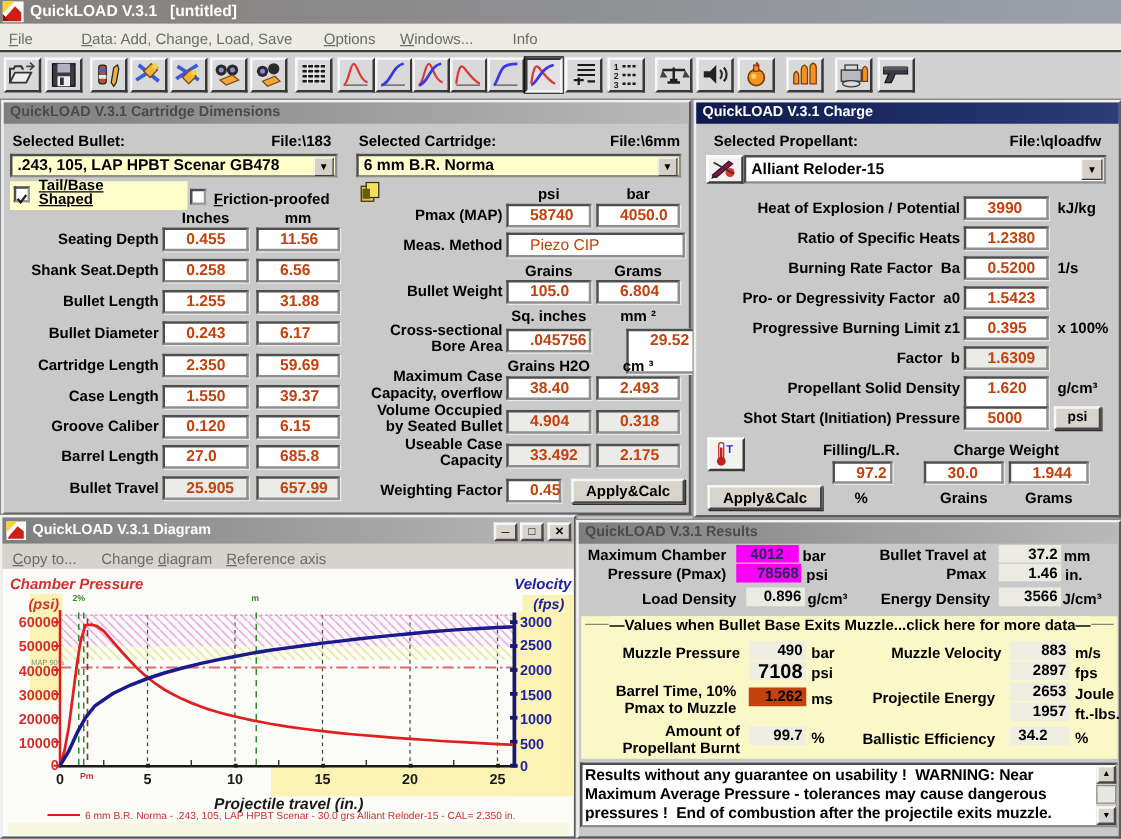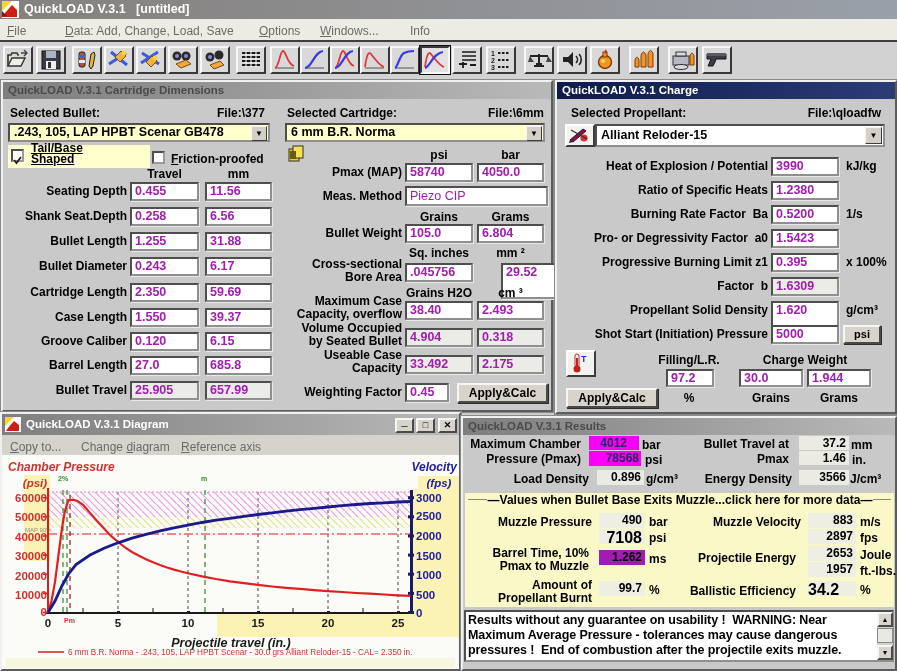--- a/index.html
+++ b/index.html
@@ -1,20 +1,20 @@
 <!DOCTYPE html>
 <html><head><meta charset="utf-8">
 <style>
 *{margin:0;padding:0;box-sizing:border-box;font-family:"Liberation Sans",sans-serif}
 body{width:897px;height:671px;position:relative;overflow:hidden;background:#c9c9c9}
 .a{position:absolute}
 .lbl{position:absolute;font-weight:bold;font-size:12px;color:#000000;white-space:nowrap}
 .lblr{position:absolute;font-weight:bold;font-size:12px;color:#000;white-space:nowrap;text-align:right}
 .lblc{position:absolute;font-weight:bold;font-size:12px;color:#000;white-space:nowrap;text-align:center}
-.fld{position:absolute;background:#fff;border:2px solid;border-color:#4e4e4e #8f8f8f #8f8f8f #4e4e4e;box-shadow:1px 1px 0 #e9e9e9;font-weight:bold;font-size:12.5px;color:#a21caf;padding:0 0 0 3px;line-height:15px}
+.fld{position:absolute;background:#fff;border:2px solid;border-color:#4e4e4e #8f8f8f #8f8f8f #4e4e4e;box-shadow:1px 1px 0 #e9e9e9;font-weight:bold;font-size:12.5px;color:#c2410c;padding:0 0 0 17px;line-height:15px}
 .ro{background:#ebebe7}
 .btn{position:absolute;background:#d8d4cc;border:2px solid;border-color:#f6f6f2 #4a4a4a #4a4a4a #f6f6f2;box-shadow:1px 1px 0 #2e2e2e;font-weight:bold;font-size:12px;color:#000;text-align:center}
 .tb{position:absolute;height:17px;font-weight:bold;font-size:11.5px;padding:1.5px 0 0 5px;white-space:nowrap}
 .tbgray{background:linear-gradient(90deg,#7e7e7e,#b9b9b9);color:#4a4a4a}
 .tbblue{background:linear-gradient(90deg,#0e1a4e,#2c3c77);color:#fff}
 .panel{position:absolute;background:#c9c9c9;border:2px solid;border-color:#f0f0f0 #5c5c5c #5c5c5c #f0f0f0;box-shadow:0 0 0 1px #8a8a8a}
 .combo{position:absolute;background:#ffffcc;border:2px solid;border-color:#4e4e4e #8f8f8f #8f8f8f #4e4e4e;font-weight:bold;font-size:12.5px;padding:0 0 0 4px;line-height:14px}
 .carr{position:absolute;top:1px;background:#d4d0c8;border:1px solid;border-color:#f4f4f0 #3c3c3c #3c3c3c #f4f4f0;text-align:center;font-size:8px;color:#000;line-height:11px}
 .tbtn{position:absolute;top:46px;width:30px;height:28px;background:#d9d9d9;border:2px solid;border-color:#f7f7f7 #383838 #383838 #f7f7f7}
 .chk{position:absolute;width:13px;height:13px;background:#fff;border:2px solid;border-color:#4e4e4e #9b9b9b #9b9b9b #4e4e4e}
@@ -159,30 +159,30 @@
       <path d="M20 8 C20 6 22 5 22 5 C22 5 24 6 24 8 L24 17 L20 17 Z" fill="#f59422" stroke="#7a3c08"></path>
     </svg></div>
 <div class="tbtn" style="left:702px"><svg width="26" height="24" viewBox="0 0 26 24">
       <path d="M3 6 L22 6 L22 11 L12 11 L11 14 L9 18 L4 18 L7 11 L3 11 Z" fill="#3c3c44" stroke="#15151a"></path>
       <rect x="3" y="5" width="19" height="3" fill="#5a5a64"></rect>
     </svg></div>
 
 <div class="panel" style="left:1px;top:80px;width:552px;height:332px"></div>
 <div class="tb tbgray" style="left:3px;top:82px;width:548px">QuickLOAD V.3.1 Cartridge Dimensions</div>
 <div class="lbl" style="left:10px;top:106px">Selected Bullet:</div>
-<div class="lblr" style="left:140px;top:106px;width:125px">File:\377</div>
+<div class="lblr" style="left:140px;top:106px;width:125px">File:\183</div>
 <div class="combo" style="left:8px;top:123px;width:262px;height:19px">.243, 105, LAP HPBT Scenar GB478<span class="carr" style="right:1px;width:16px;height:15px;line-height:13px">▼</span></div>
 <div class="a" style="left:8px;top:145px;width:142px;height:23px;background:#ffffcc"></div>
 <div class="chk" style="left:11px;top:149px"><svg width="9" height="9" viewBox="0 0 9 9">
       <path d="M1 4 L3.5 7 L8 1" fill="none" stroke="#222" stroke-width="1.8"></path>
     </svg></div>
 <div class="lbl" style="left:31px;top:143px;line-height:11px;text-decoration:underline">Tail/Base<br>Shaped</div>
 <div class="chk" style="left:152px;top:151px"></div>
 <div class="lbl" style="left:171px;top:152px"><u>F</u>riction-proofed</div>
-<div class="lblc" style="left:130px;top:167px;width:69px">Travel</div>
+<div class="lblc" style="left:130px;top:167px;width:69px">Inches</div>
 <div class="lblc" style="left:205px;top:167px;width:67px">mm</div>
 <div class="lblr" style="left:0;top:184px;width:127px">Seating Depth</div>
 <div class="fld" style="left:130px;top:182px;width:69px;height:19px">0.455</div>
 <div class="fld" style="left:205px;top:182px;width:67px;height:19px">11.56</div>
 <div class="lblr" style="left:0;top:209px;width:127px">Shank Seat.Depth</div>
 <div class="fld" style="left:130px;top:207px;width:69px;height:19px">0.258</div>
 <div class="fld" style="left:205px;top:207px;width:67px;height:19px">6.56</div>
 <div class="lblr" style="left:0;top:234px;width:127px">Bullet Length</div>
 <div class="fld" style="left:130px;top:232px;width:69px;height:19px">1.255</div>
 <div class="fld" style="left:205px;top:232px;width:67px;height:19px">31.88</div>
@@ -427,32 +427,32 @@
 <div class="lbl" style="left:649px;top:515px">bar</div>
 <div class="a lblr" style="left:599px;top:529px;width:46px;height:15px;background:#eeeee2;font-size:16px;padding-right:3px">7108</div>
 <div class="lbl" style="left:649px;top:531px">psi</div>
 <div class="lblr" style="left:681px;top:515px;width:120px">Muzzle Velocity</div>
 <div class="a lblr" style="left:808px;top:513px;width:48px;height:15px;background:#eeeee2;font-size:12px;padding-right:3px">883</div>
 <div class="lbl" style="left:860px;top:515px">m/s</div>
 <div class="a lblr" style="left:808px;top:529px;width:48px;height:15px;background:#eeeee2;font-size:12px;padding-right:3px">2897</div>
 <div class="lbl" style="left:860px;top:531px">fps</div>
 <div class="lblr" style="left:469px;top:546px;width:120px">Barrel Time, 10%</div>
 <div class="lblr" style="left:469px;top:559px;width:120px">Pmax to Muzzle</div>
-<div class="a lblr" style="left:599px;top:550px;width:46px;height:15px;background:#a21caf;font-size:12px;padding-right:3px">1.262</div>
+<div class="a lblr" style="left:599px;top:550px;width:46px;height:15px;background:#c2410c;font-size:12px;padding-right:3px">1.262</div>
 <div class="lbl" style="left:649px;top:552px">ms</div>
 <div class="lblr" style="left:676px;top:551px;width:120px">Projectile Energy</div>
 <div class="a lblr" style="left:808px;top:546px;width:48px;height:15px;background:#eeeee2;font-size:12px;padding-right:3px">2653</div>
 <div class="lbl" style="left:860px;top:548px">Joule</div>
 <div class="a lblr" style="left:808px;top:562px;width:48px;height:15px;background:#eeeee2;font-size:12px;padding-right:3px">1957</div>
 <div class="lbl" style="left:860px;top:564px">ft.-lbs.</div>
 <div class="lblr" style="left:472px;top:578px;width:120px">Amount of</div>
 <div class="lblr" style="left:472px;top:591px;width:120px">Propellant Burnt</div>
 <div class="a lblr" style="left:599px;top:581px;width:46px;height:15px;background:#eeeee2;font-size:12px;padding-right:3px">99.7</div>
 <div class="lbl" style="left:649px;top:583px">%</div>
 <div class="lblr" style="left:676px;top:584px;width:120px">Ballistic Efficiency</div>
-<div class="a lblr" style="left:808px;top:581px;width:48px;height:15px;background:#eeeee2;font-size:16px;padding-right:18px">34.2</div>
+<div class="a lblr" style="left:808px;top:581px;width:48px;height:15px;background:#eeeee2;font-size:12px;padding-right:18px">34.2</div>
 <div class="lbl" style="left:860px;top:583px">%</div>
 <div class="a" style="left:464px;top:610px;width:430px;height:52px;background:#fff;border:2px solid;border-color:#4e4e4e #8f8f8f #8f8f8f #4e4e4e"></div>
 <div class="a" style="left:468px;top:613px;width:408px;font-weight:bold;font-size:12.5px;line-height:14.8px;letter-spacing:-0.1px">Results without any guarantee on usability !&nbsp; WARNING: Near Maximum Average Pressure - tolerances may cause dangerous pressures !&nbsp; End of combustion after the projectile exits muzzle.</div>
 <div class="a" style="left:877px;top:612px;width:16px;height:48px;background:#d0d0c8"></div>
 <div class="a" style="left:877px;top:612px;width:16px;height:15px;background:#d8d4cc;border:2px solid;border-color:#f6f6f2 #4a4a4a #4a4a4a #f6f6f2;font-size:7px;text-align:center;line-height:11px">▲</div>
 <div class="a" style="left:877px;top:628px;width:16px;height:15px;background:#e8e8e2;border:1px solid #8a8a8a"></div>
 <div class="a" style="left:877px;top:645px;width:16px;height:15px;background:#d8d4cc;border:2px solid;border-color:#f6f6f2 #4a4a4a #4a4a4a #f6f6f2;font-size:7px;text-align:center;line-height:11px">▼</div>
 
 </body></html>

